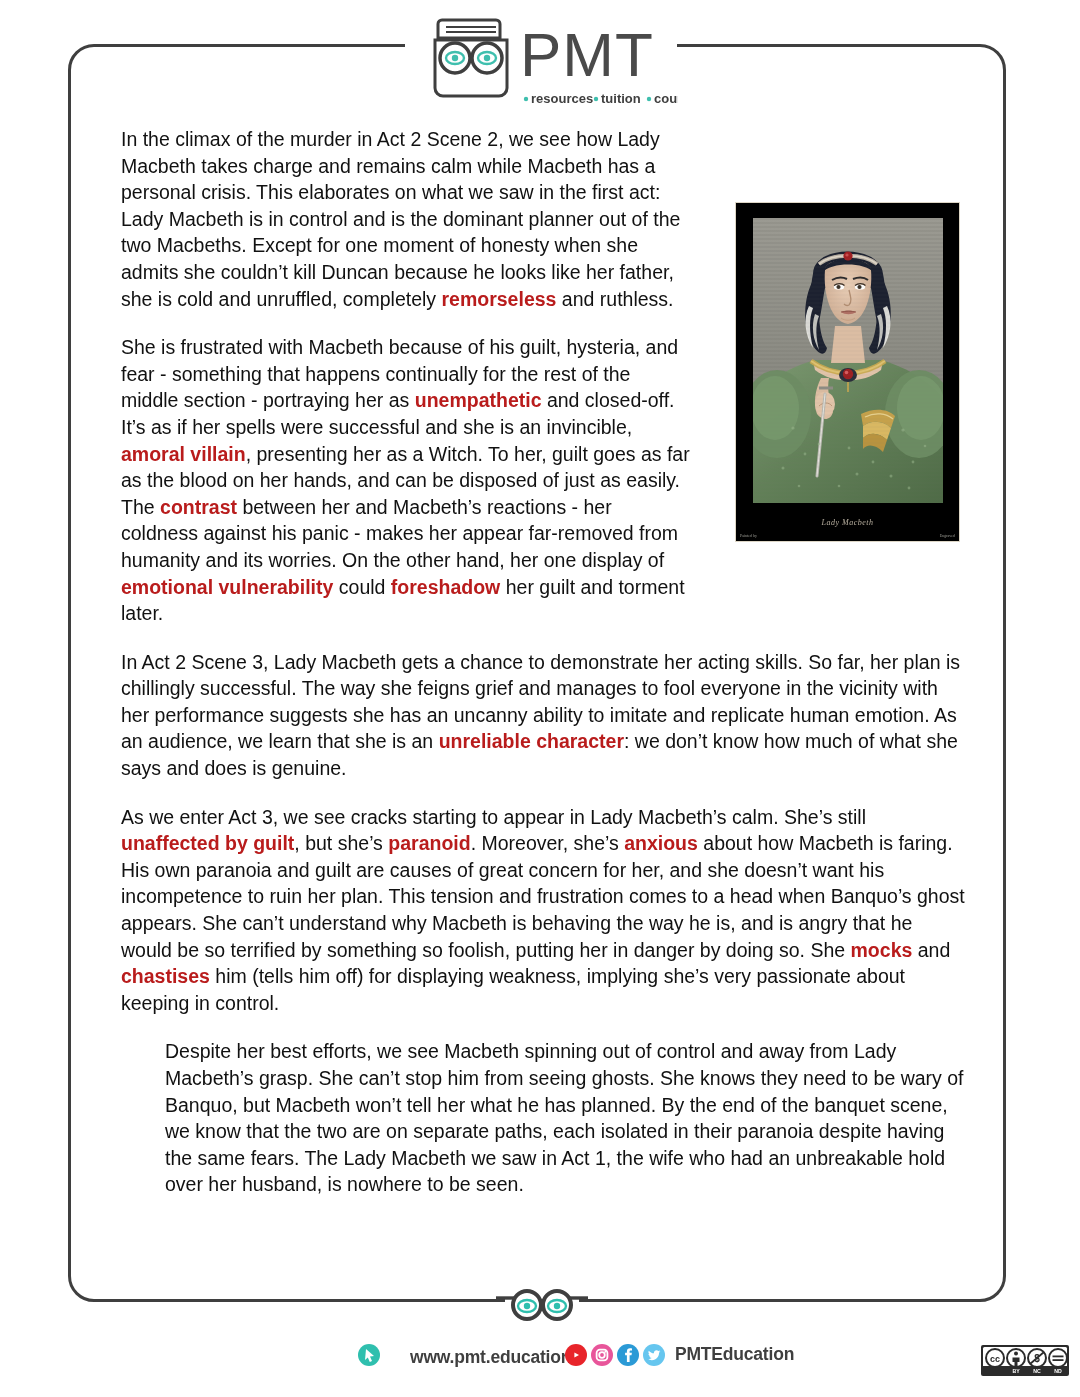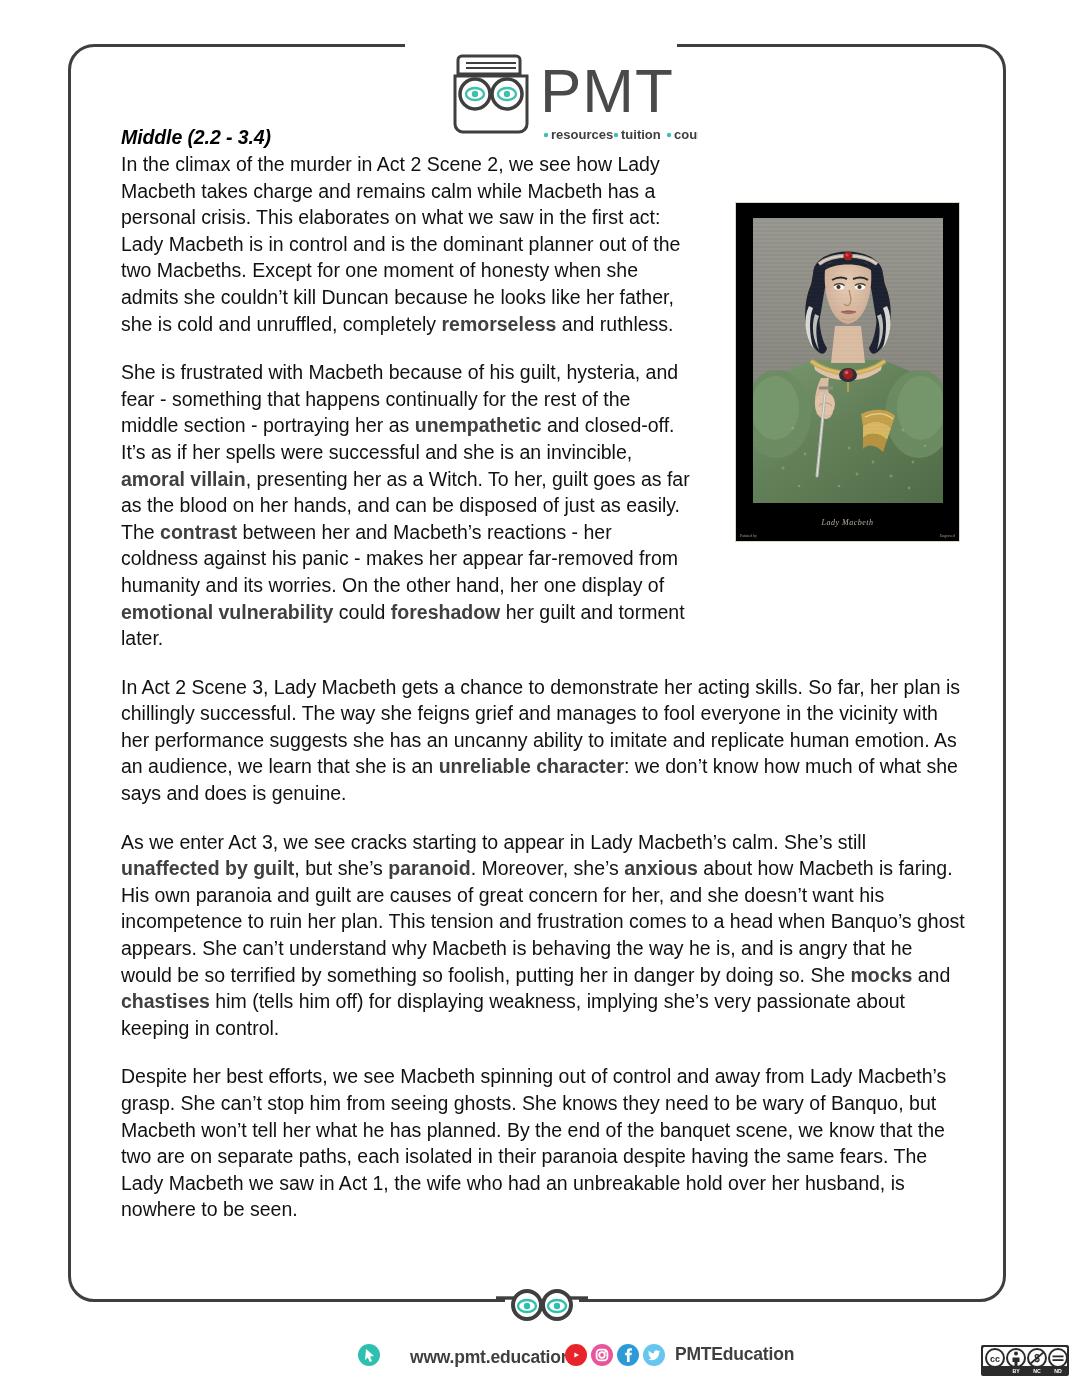--- a/index.html
+++ b/index.html
@@ -33,22 +33,22 @@
   .frame-gap-bottom {
     position: absolute;
     left: 505px; top: 1292px;
     width: 74px; height: 22px;
     background: #ffffff;
   }
 
   
   .logo-wrap {
     position: absolute;
-    left: 428px; top: 14px;
-    width: 270px; height: 96px; margin-top: 36px;
+    left: 408px; top: 14px;
+    width: 270px; height: 96px;
   }
   .logo-svg { display: block; }
 
   
   .content {
     position: absolute;
     left: 121px; top: 126px;
     width: 845px;
   }
   .doc-heading {
@@ -60,23 +60,23 @@
     letter-spacing: -0.1px;
   }
   p.para {
     margin: 0 0 22px 0;
     font-size: 19.5px;
     line-height: 26.6px;
     color: #111;
     text-align: left;
   }
   p.para.narrow { width: 572px; }
-  p.para:last-child { margin-bottom: 0; }
+  p.para:last-child { margin-bottom: 0; margin-left: 44px; }
   .kw {
-    color: #404040;
+    color: #b91c1c;
     font-weight: bold;
   }
 
   
   .portrait {
     position: absolute;
     left: 736px; top: 203px;
     width: 223px; height: 338px;
     background: #000000;
     box-shadow: 0 0 0 1px #ddd6c6;
@@ -300,21 +300,20 @@
 
       <rect width="190" height="285" fill="url(#hatch)" opacity="0.25"></rect>
     </svg>
   </div>
   <span class="portrait-sig-l">Painted by</span>
   <span class="portrait-sig-r">Engraved</span>
   <div class="portrait-caption">Lady Macbeth</div>
 </div>
 
 <div class="content">
-  <div class="doc-heading">Middle (2.2 - 3.4)</div>
   <div id="paragraphs">
       <p class="para narrow">In the climax of the murder in Act 2 Scene 2, we see how Lady Macbeth takes charge and remains calm while Macbeth has a personal crisis. This elaborates on what we saw in the first act: Lady Macbeth is in control and is the dominant planner out of the two Macbeths. Except for one moment of honesty when she admits she couldn’t kill Duncan because he looks like her father, she is cold and unruffled, completely <span class="kw">remorseless</span> and ruthless.</p>
       <p class="para narrow">She is frustrated with Macbeth because of his guilt, hysteria, and fear - something that happens continually for the rest of the middle section - portraying her as <span class="kw">unempathetic</span> and closed-off. It’s as if her spells were successful and she is an invincible, <span class="kw">amoral villain</span>, presenting her as a Witch. To her, guilt goes as far as the blood on her hands, and can be disposed of just as easily. The <span class="kw">contrast</span> between her and Macbeth’s reactions - her coldness against his panic - makes her appear far-removed from humanity and its worries. On the other hand, her one display of <span class="kw">emotional vulnerability</span> could <span class="kw">foreshadow</span> her guilt and torment later.</p>
       <p class="para">In Act 2 Scene 3, Lady Macbeth gets a chance to demonstrate her acting skills. So far, her plan is chillingly successful. The way she feigns grief and manages to fool everyone in the vicinity with her performance suggests she has an uncanny ability to imitate and replicate human emotion. As an audience, we learn that she is an <span class="kw">unreliable character</span>: we don’t know how much of what she says and does is genuine.</p>
       <p class="para">As we enter Act 3, we see cracks starting to appear in Lady Macbeth’s calm. She’s still <span class="kw">unaffected by guilt</span>, but she’s <span class="kw">paranoid</span>. Moreover, she’s <span class="kw">anxious</span> about how Macbeth is faring. His own paranoia and guilt are causes of great concern for her, and she doesn’t want his incompetence to ruin her plan. This tension and frustration comes to a head when Banquo’s ghost appears. She can’t understand why Macbeth is behaving the way he is, and is angry that he would be so terrified by something so foolish, putting her in danger by doing so. She <span class="kw">mocks</span> and <span class="kw">chastises</span> him (tells him off) for displaying weakness, implying she’s very passionate about keeping in control.</p>
       <p class="para">Despite her best efforts, we see Macbeth spinning out of control and away from Lady Macbeth’s grasp. She can’t stop him from seeing ghosts. She knows they need to be wary of Banquo, but Macbeth won’t tell her what he has planned. By the end of the banquet scene, we know that the two are on separate paths, each isolated in their paranoia despite having the same fears. The Lady Macbeth we saw in Act 1, the wife who had an unbreakable hold over her husband, is nowhere to be seen.</p>
     </div>
 </div>
 
 <div class="glasses-wrap">

